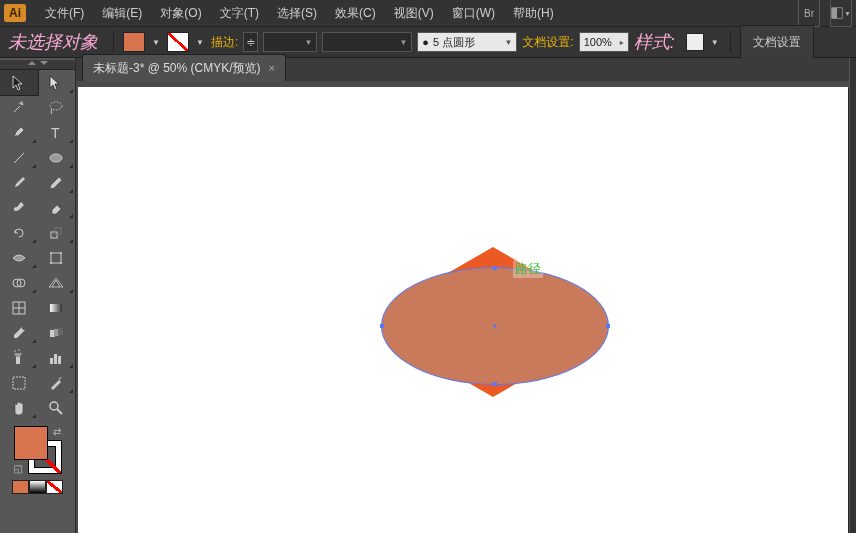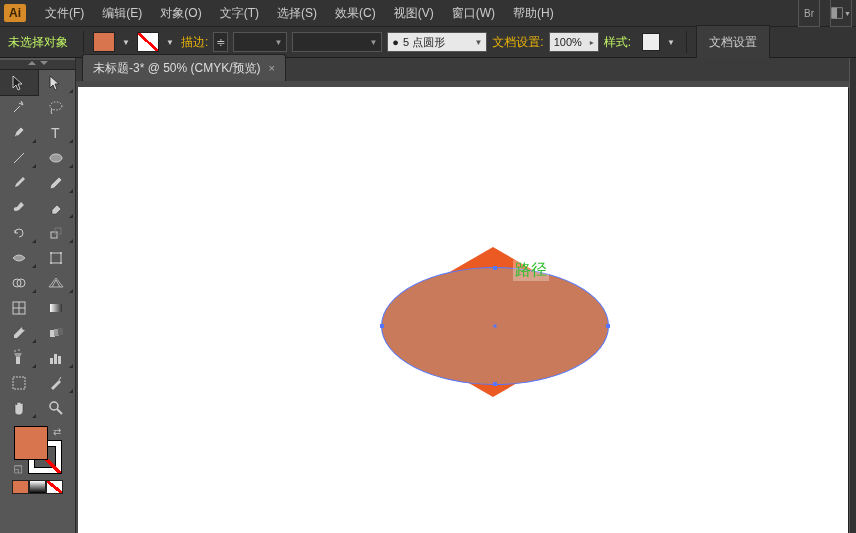--- a/index.html
+++ b/index.html
@@ -5,21 +5,21 @@
   * { box-sizing: border-box; margin: 0; padding: 0; font-family: "Microsoft YaHei", sans-serif; }
   body { width: 856px; height: 533px; background: #4a4a4a; overflow: hidden; font-size: 12px; color: #ccc; }
   
   .menubar { height: 27px; background: #333333; display: flex; align-items: center; padding: 0 4px; border-bottom: 1px solid #222; }
   .app-icon { width: 22px; height: 18px; background: #d68a28; color: #3a2500; font-weight: bold; font-size: 12px; display: flex; align-items: center; justify-content: center; border-radius: 2px; margin-right: 10px; }
   .menu-item { padding: 0 9px; cursor: default; font-size: 12px; }
   .menu-extras { margin-left: auto; display: flex; align-items: center; gap: 10px; }
   .menu-icon-box { width: 22px; height: 28px; border: 1px solid #555; display: flex; align-items: center; justify-content: center; font-size: 10px; color: #aaa; }
   
   .controlbar { height: 31px; background: #343434; display: flex; align-items: center; padding: 0 8px; border-bottom: 1px solid #1c1c1c; gap: 5px; }
-  .ctrl-text { color: #bef264; font-size: 12px; margin-right: 6px; }
+  .ctrl-text { color: #f9a8d4; font-size: 18px; margin-right: 6px; font-style: italic; }
   .ctrl-label { color: #eab308; font-size: 12px; }
   .swatch { width: 22px; height: 20px; border: 1px solid #222; display: inline-block; position: relative; }
   .swatch-drop { width: 12px; text-align: center; font-size: 8px; color: #ccc; cursor: pointer; }
   .fill-swatch { background: #d8754e; }
   .none-swatch { background: #fff; position: relative; }
   .none-swatch::after { content:""; position:absolute; left:0; top:0; right:0; bottom:0; background: linear-gradient(to top right, transparent 45%, red 45%, red 55%, transparent 55%); }
   .divider { width:1px; height:22px; background:#222; margin: 0 4px; }
   .field { height: 20px; background: #2a2a2a; border: 1px solid #555; color: #ccc; display: flex; align-items: center; padding: 0 4px; font-size: 11px; }
   .field.tiny { width: 15px; justify-content: center; }
   .field.sm { width: 54px; }
@@ -62,21 +62,21 @@
   .tabbar { height: 23px; background: #3b3b3b; display: flex; align-items: flex-end; padding-left: 6px; }
   .tab { height: 21px; background: #4f4f4f; border: 1px solid #222; border-bottom: none; display: flex; align-items: center; padding: 13px 10px; font-size: 12px; color: #ddd; border-radius: 3px 3px 0 0; gap: 8px; }
   .tab-close { font-size: 11px; color: #aaa; cursor: pointer; }
   .canvas-wrap { flex:1; background: #4a4a4a; padding: 6px 0 0 2px; }
   .canvas { width: 770px; height: 448px; background: #fff; position: relative; box-shadow: 1px 1px 0 #222; }
   
   .hexagon { position:absolute; left: 350px; top: 160px; width: 130px; height: 150px; background:#eb5a23; clip-path: polygon(50% 0%, 100% 25%, 100% 75%, 50% 100%, 0% 75%, 0% 25%); }
   .ellipse { position:absolute; left: 303px; top: 180px; width: 228px; height: 118px; border-radius: 50%; background:#c97a5a; border:1px solid #5577ff; }
   .anchor { position:absolute; width:4px; height:4px; background:#5577ff; transform:translate(-50%,-50%); }
   .center-pt { position:absolute; width:3px; height:3px; background:#5577ff; left:50%; top:50%; transform:translate(-50%,-50%); }
-  .path-label { position:absolute; font-size:16px; color:#2fbf2f; background:rgba(255,255,255,0.3); padding:0 2px; }
+  .path-label { position:absolute; font-size:13px; color:#2fbf2f; background:rgba(255,255,255,0.3); padding:0 2px; }
   
   .edge-right { position:absolute; right:0; top:58px; bottom:0; width:7px; background:#333; border-left:1px solid #555; }
 </style>
 </head>
 <body>
 
 <div class="menubar">
   <div class="app-icon">Ai</div>
   <div class="menu-item">文件(F)</div>
   <div class="menu-item">编辑(E)</div>

